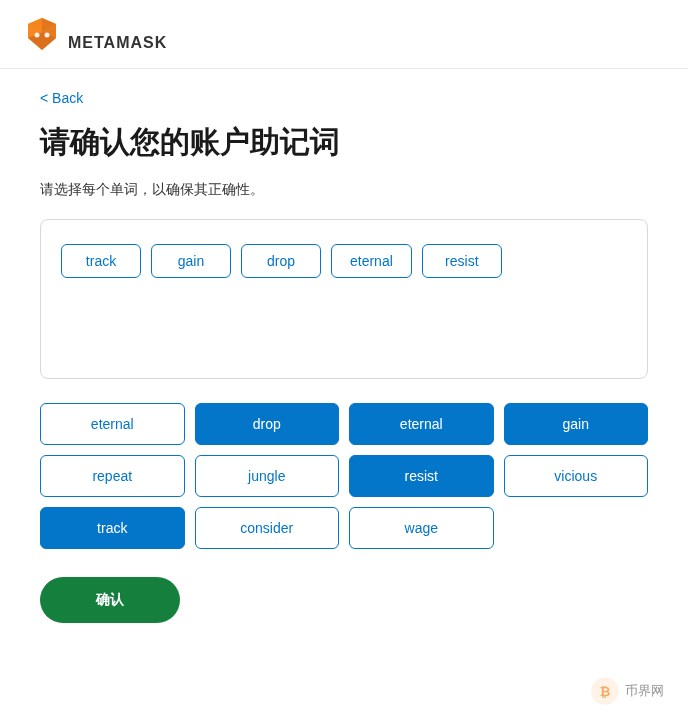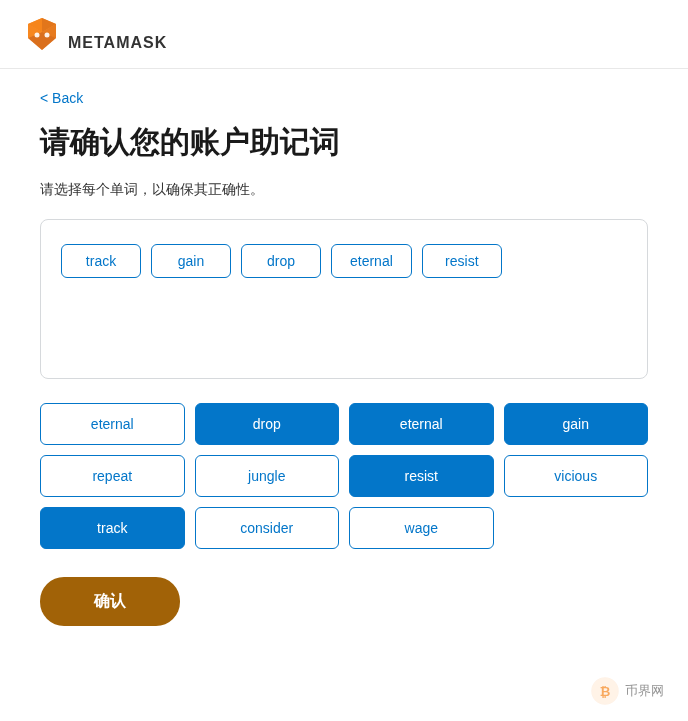--- a/index.html
+++ b/index.html
@@ -120,26 +120,26 @@
       transition: all 0.15s;
     }
     .wordbank-chip.active {
       background: #0376c9;
       color: #ffffff;
       border-color: #0376c9;
     }
 
     
     .confirm-btn {
-      background: #a16207;
+      background: #15803d;
       color: #fff;
       border: none;
       border-radius: 24px;
       padding: 14px 40px;
-      font-size: 16px;
+      font-size: 14px;
       font-weight: 600;
       cursor: not-allowed;
       min-width: 140px;
     }
 
     
     .watermark {
       position: absolute;
       bottom: 16px;
       right: 24px;

